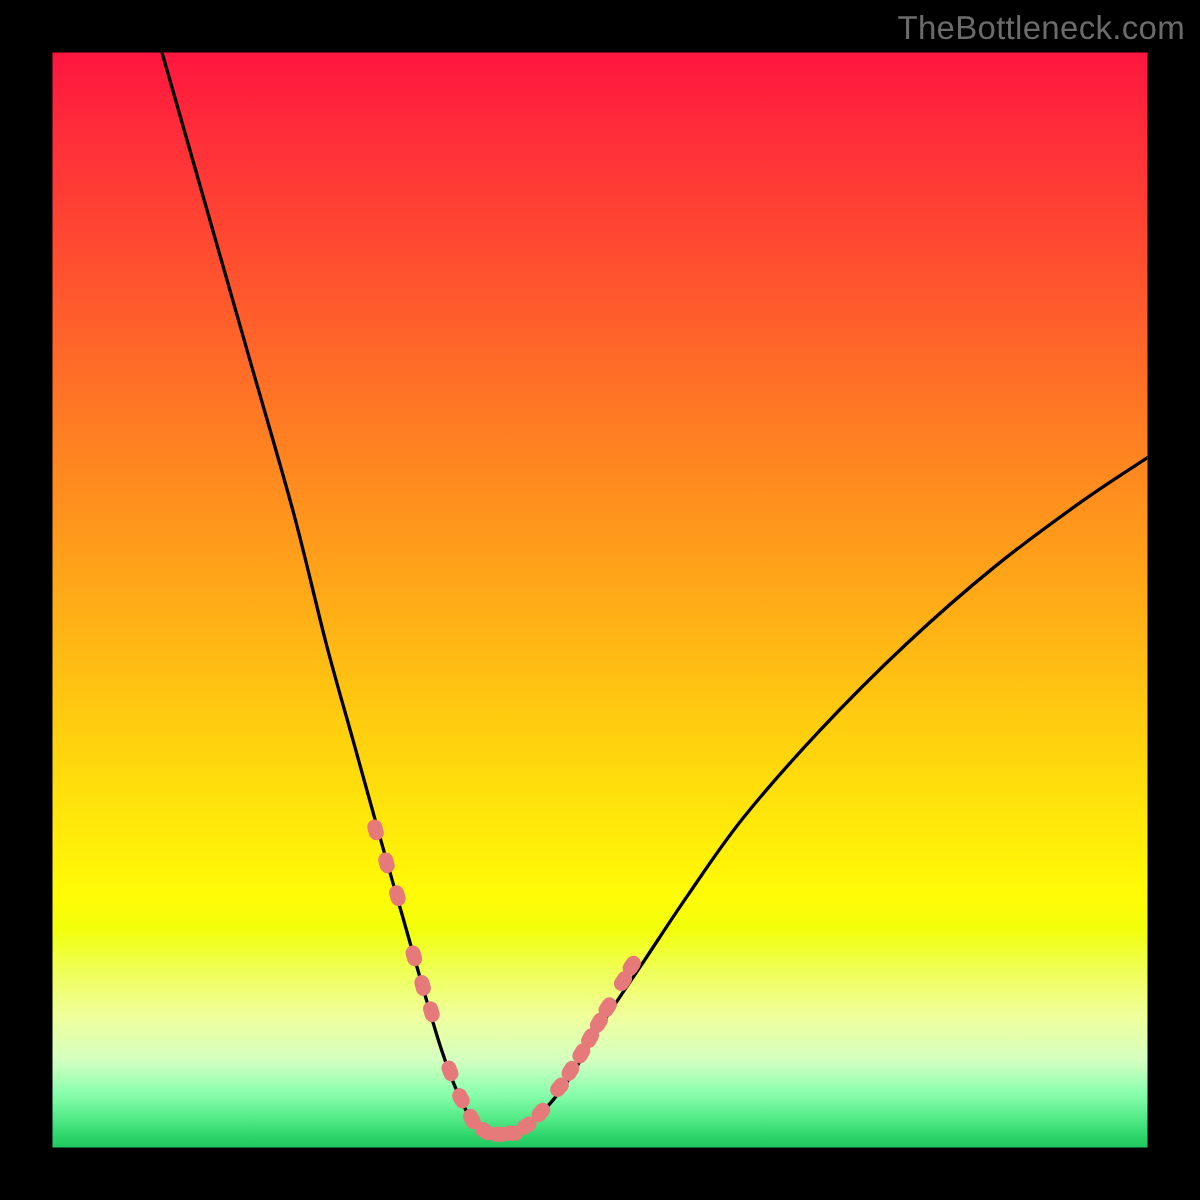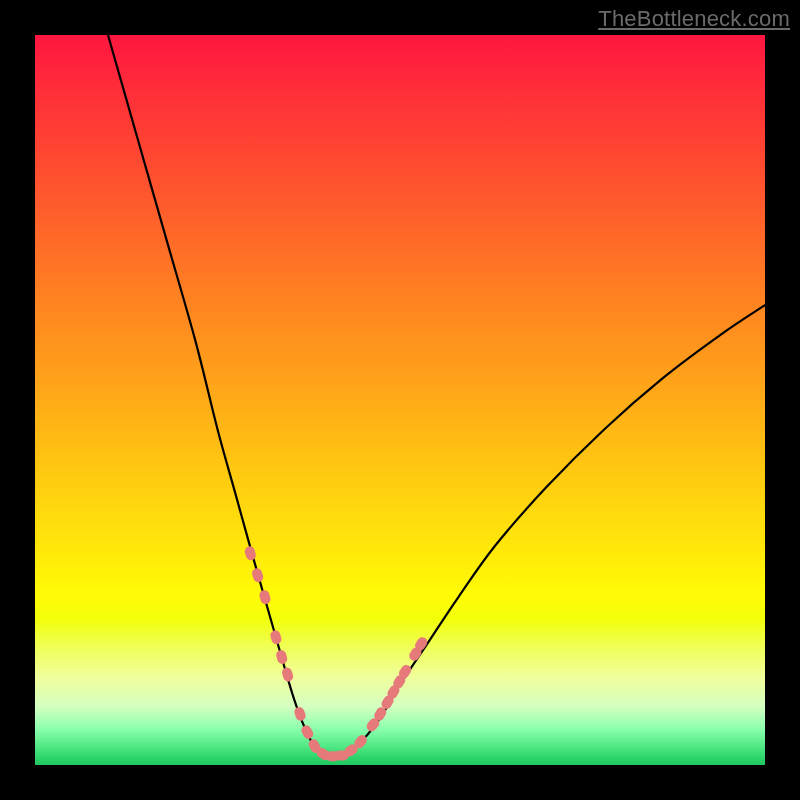--- a/index.html
+++ b/index.html
@@ -50,21 +50,20 @@
   }
   .watermark {
     position: absolute;
     top: 6px;
     right: 10px;
     color: #6b6b6b;
     font-size: 22px;
     letter-spacing: 0.2px;
     font-weight: 500;
     user-select: none;
-    text-decoration: underline;
   }
   svg {
     position: absolute;
     left: 0;
     top: 0;
   }
 </style>
 </head>
 <body>
 

